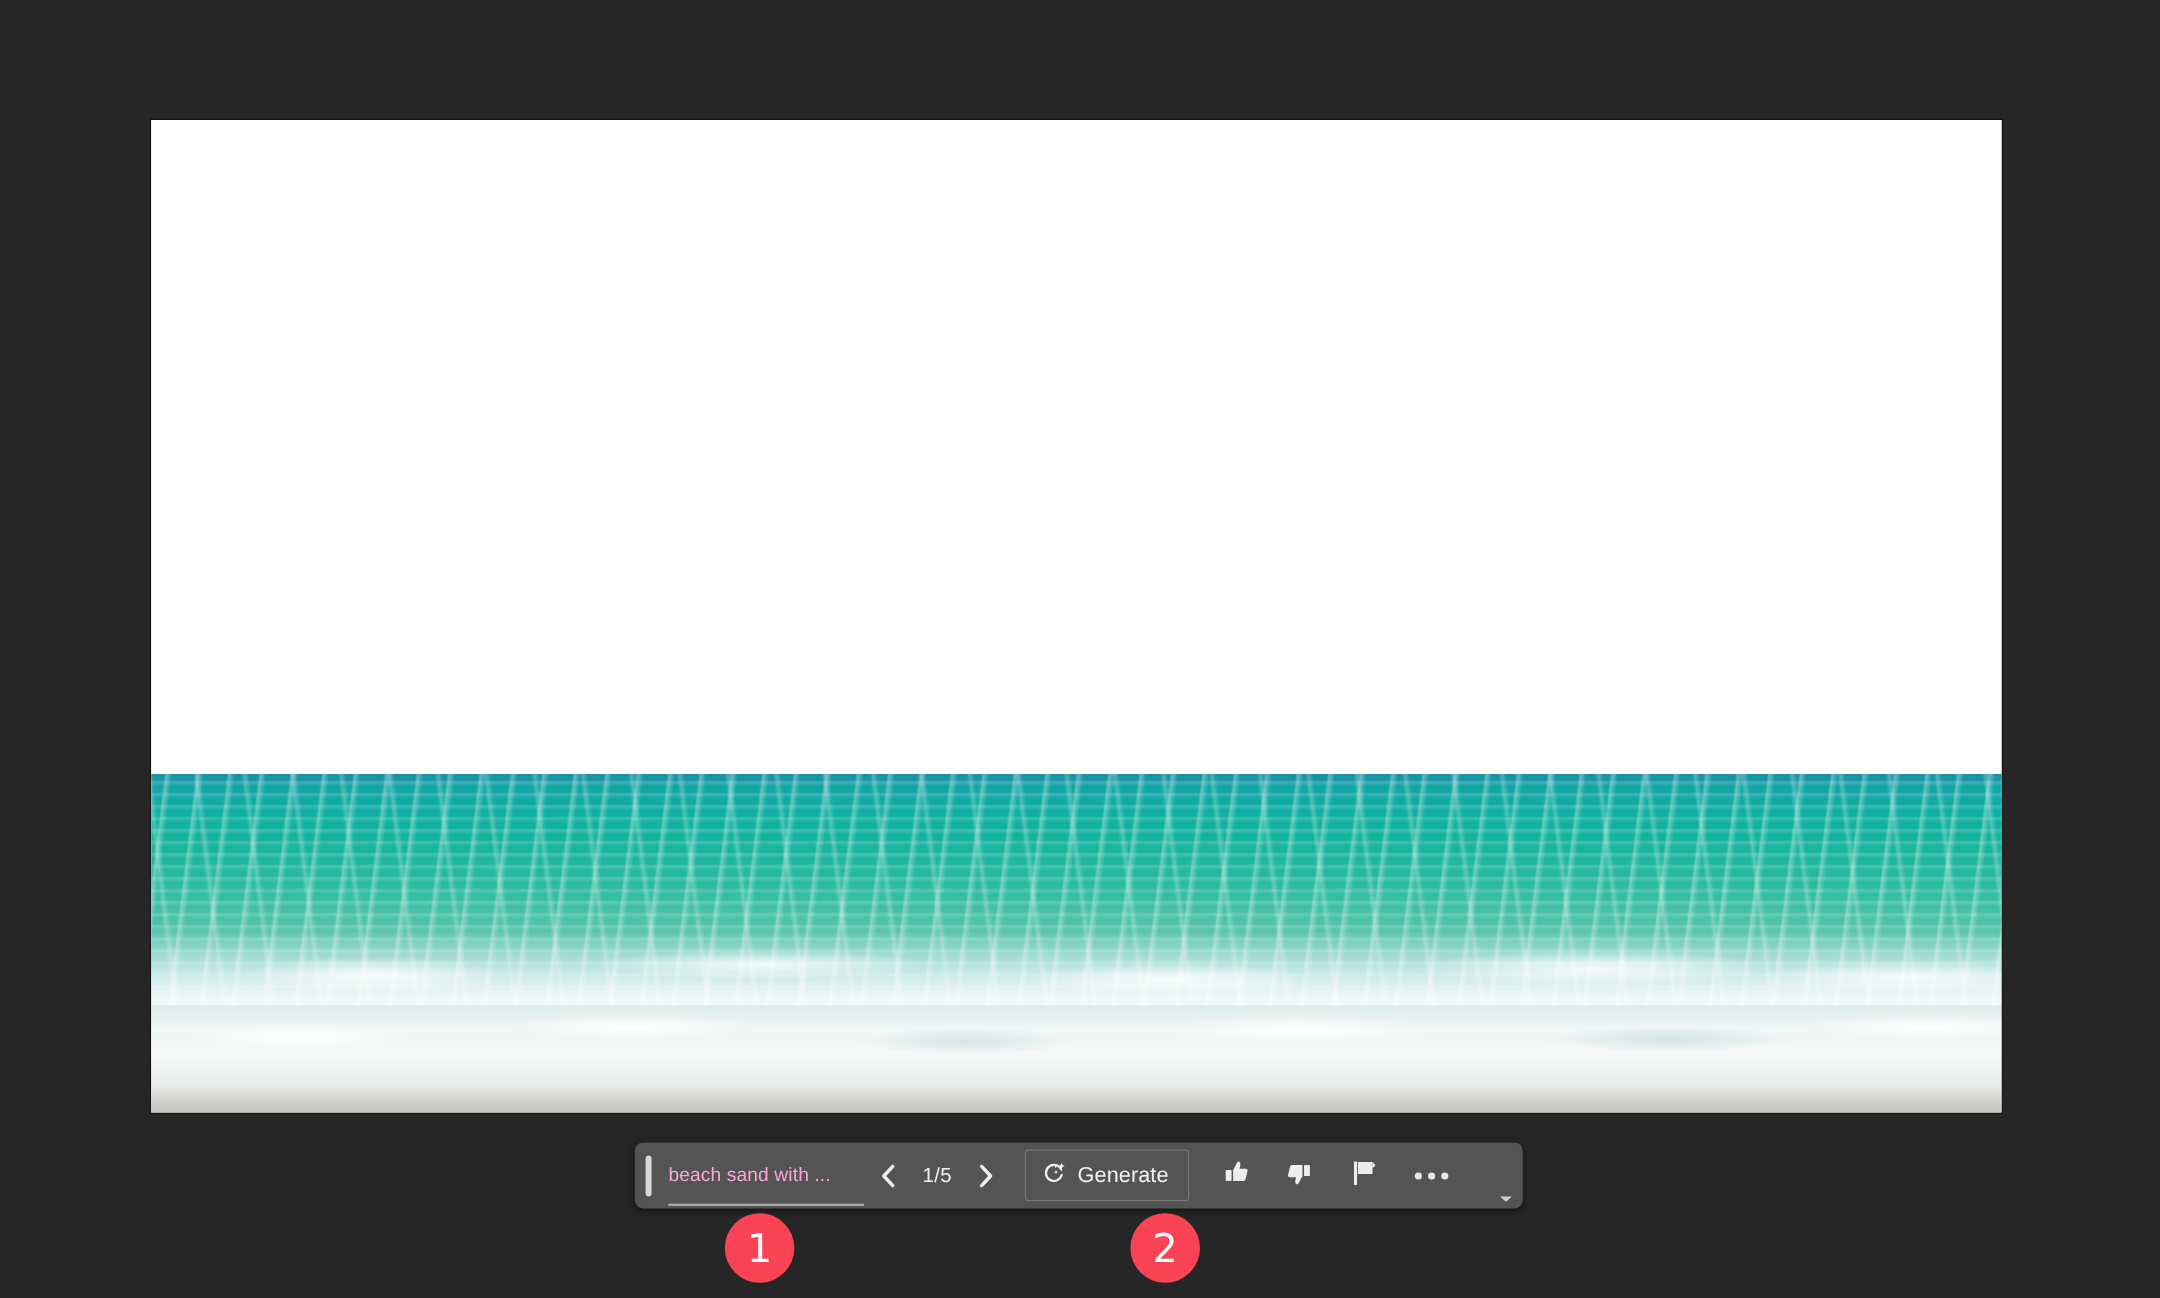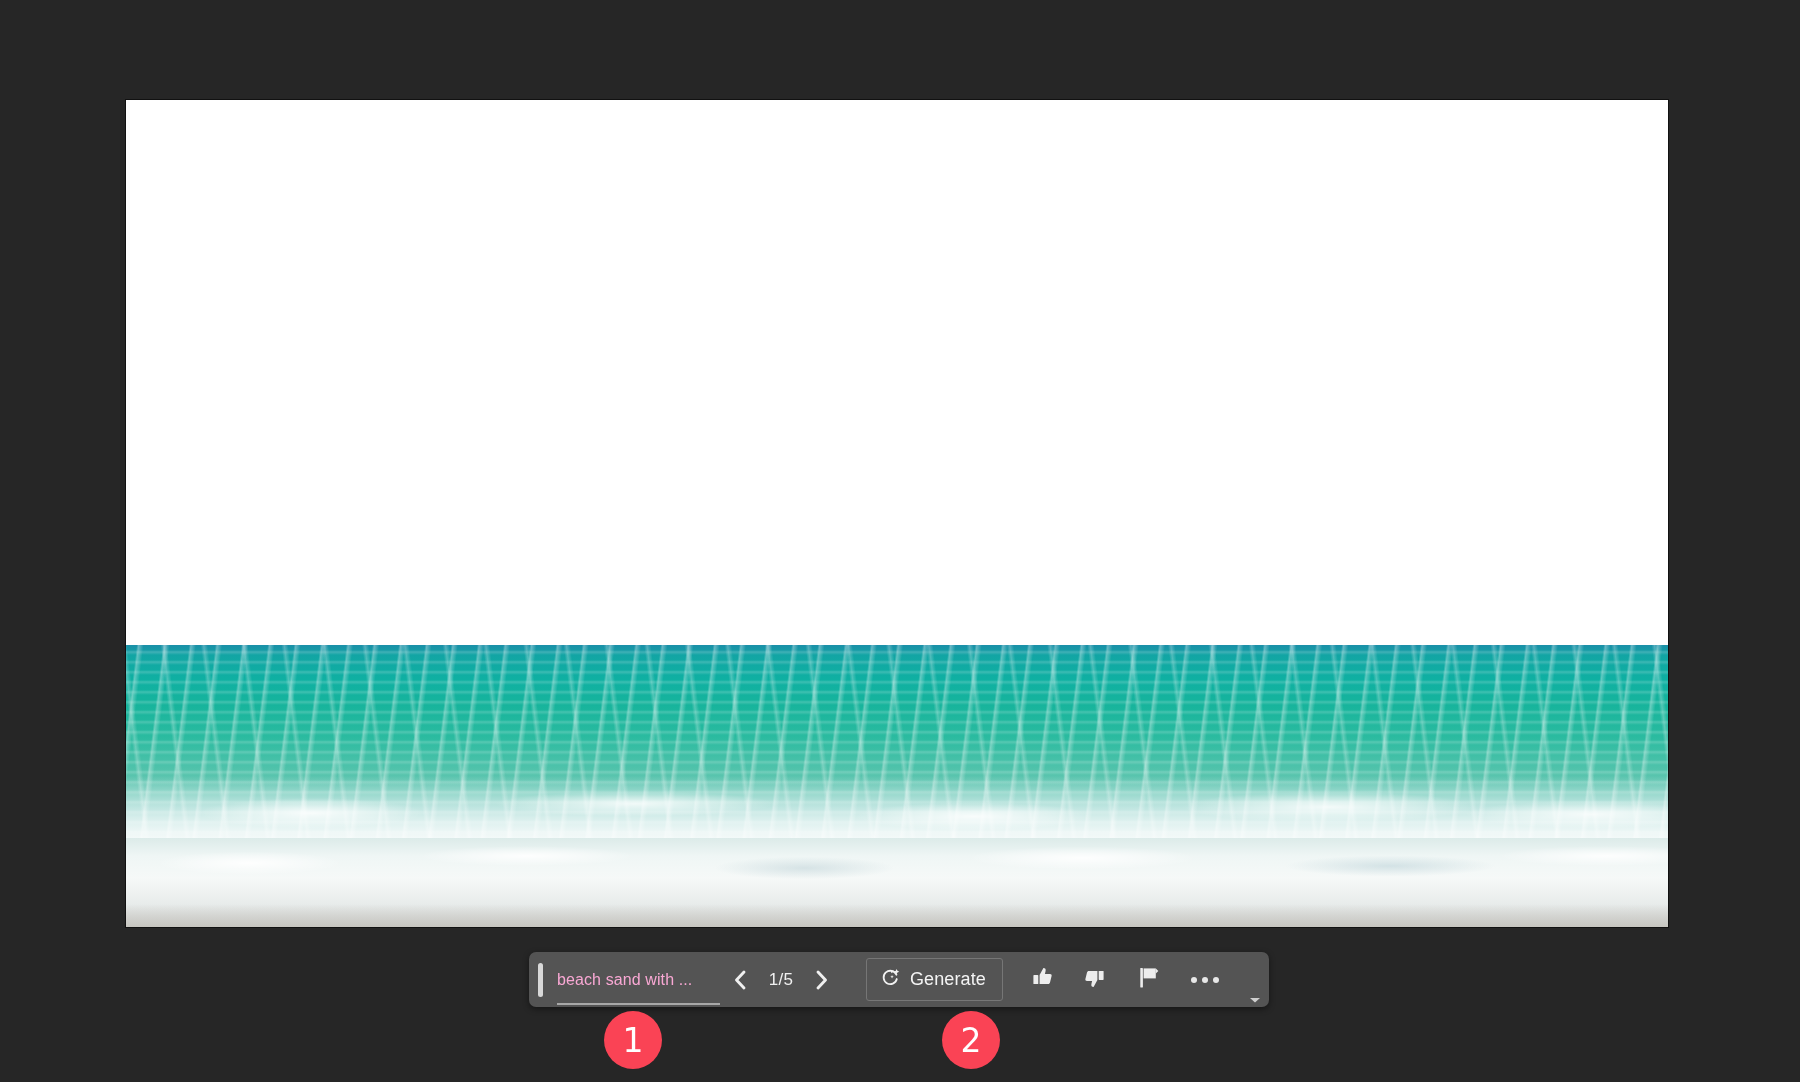--- a/index.html
+++ b/index.html
@@ -204,21 +204,21 @@
   .page-indicator {
     color: #f0f0f0;
     font-size: 17px;
     min-width: 42px;
     text-align: center;
     flex: 0 0 auto;
     letter-spacing: 0.3px;
   }
 
   #generate-button {
-    margin-left: 24px;
+    margin-left: 12px;
     height: 41px;
     padding: 0 16px 0 13px;
     display: flex;
     align-items: center;
     gap: 9px;
     border: 1px solid #767676;
     border-radius: 3px;
     background: transparent;
     flex: 0 0 auto;
   }

